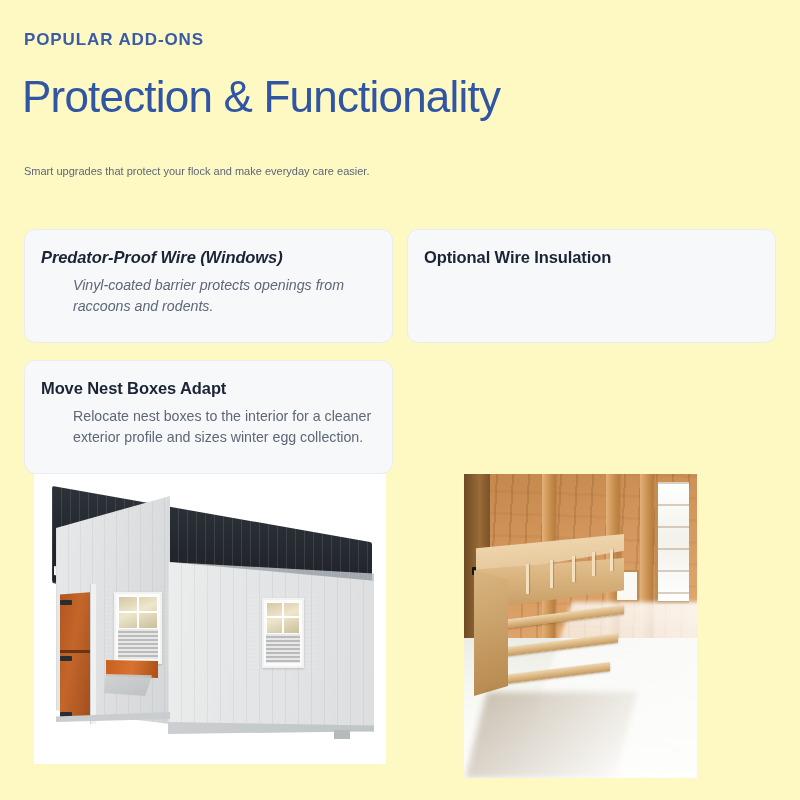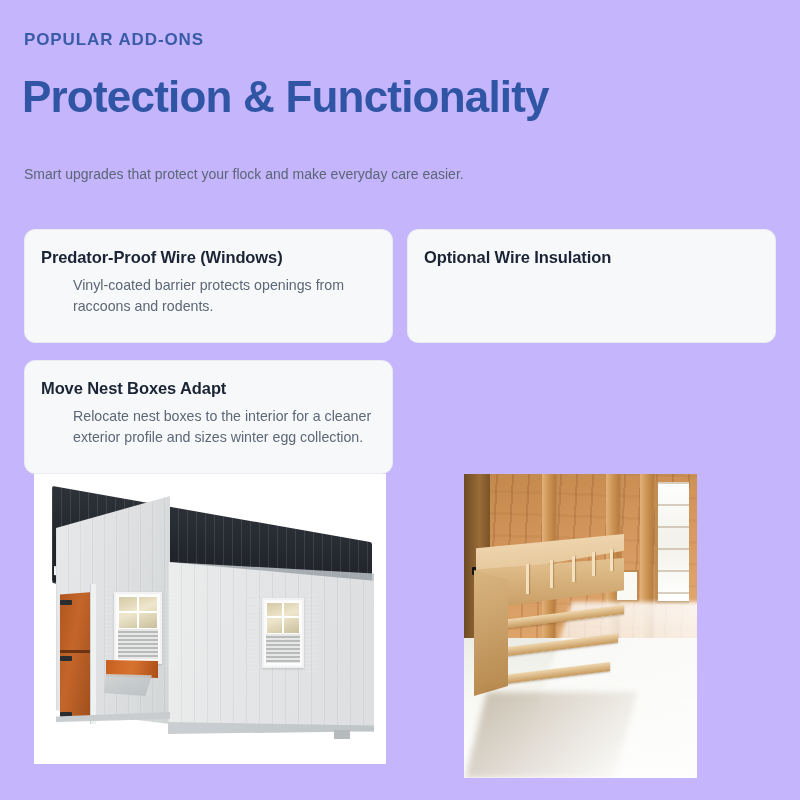--- a/index.html
+++ b/index.html
@@ -13,53 +13,53 @@
   body {
     background: #ffffff;
     font-family: "Liberation Sans", sans-serif;
     -webkit-font-smoothing: antialiased;
   }
 
   .page {
     position: relative;
     width: 800px;
     height: 800px;
-    background: #c4b5fd;
+    background: #fef9c3;
   }
 
   
   .eyebrow {
     position: absolute;
     left: 24px;
     top: 31px;
     font-size: 17px;
     font-weight: 700;
     letter-spacing: 0.9px;
     color: #3a5ca8;
     text-transform: uppercase;
     line-height: 1;
   }
 
   .headline {
     position: absolute;
     left: 22px;
     top: 72px;
     font-size: 44px;
-    font-weight: 700;
+    font-weight: 400;
     letter-spacing: -0.8px;
     color: #2f55a4;
     line-height: 1.12;
     white-space: nowrap;
   }
 
   .subhead {
     position: absolute;
     left: 24px;
     top: 164px;
-    font-size: 14px;
+    font-size: 11px;
     font-weight: 400;
     color: #5c6676;
     line-height: 1.45;
     white-space: nowrap;
   }
 
   
   .card-grid {
     position: absolute;
     left: 24px;
@@ -71,21 +71,21 @@
     row-gap: 17px;
   }
 
   .card {
     background: #f7f8fa;
     border: 1px solid #e9ecf1;
     border-radius: 11px;
     padding: 17px 16px 16px 16px;
   }
 
-  .card-row-1 { min-height: 99px; }
+  .card-row-1 { min-height: 99px; font-style: italic; }
   .card-row-2 { min-height: 114px; }
 
   .card-title {
     font-size: 16.5px;
     font-weight: 700;
     color: #1b2434;
     line-height: 1.25;
     letter-spacing: -0.1px;
     margin-bottom: 7px;
   }

